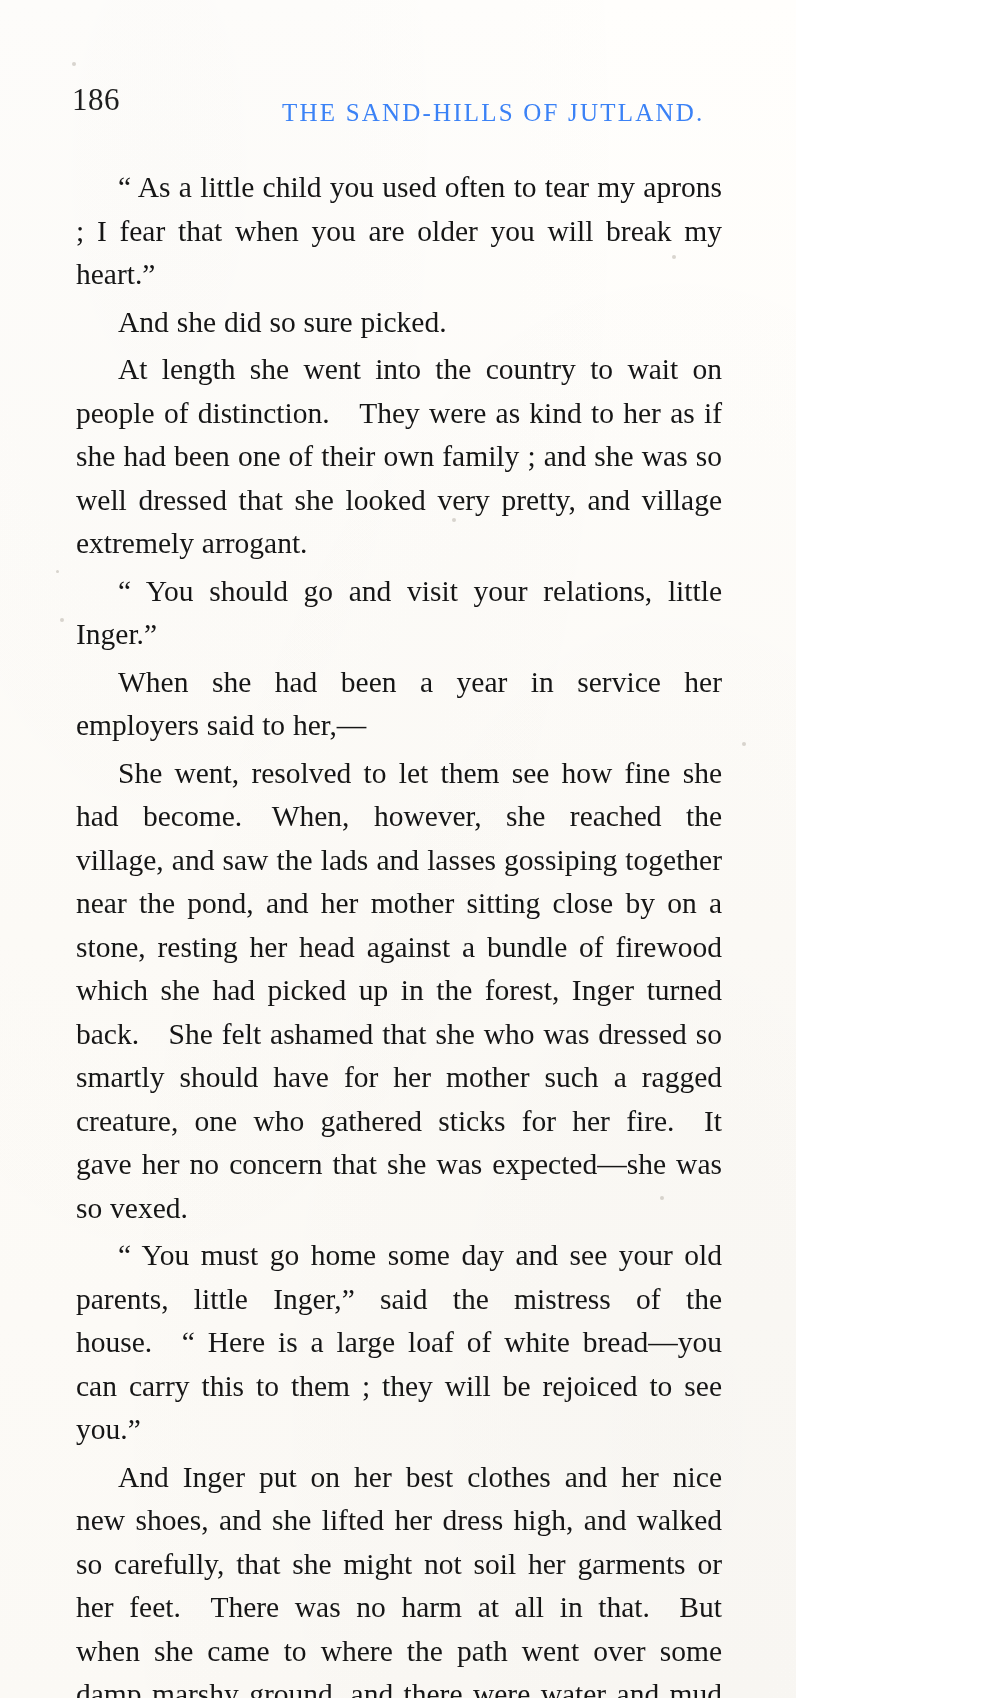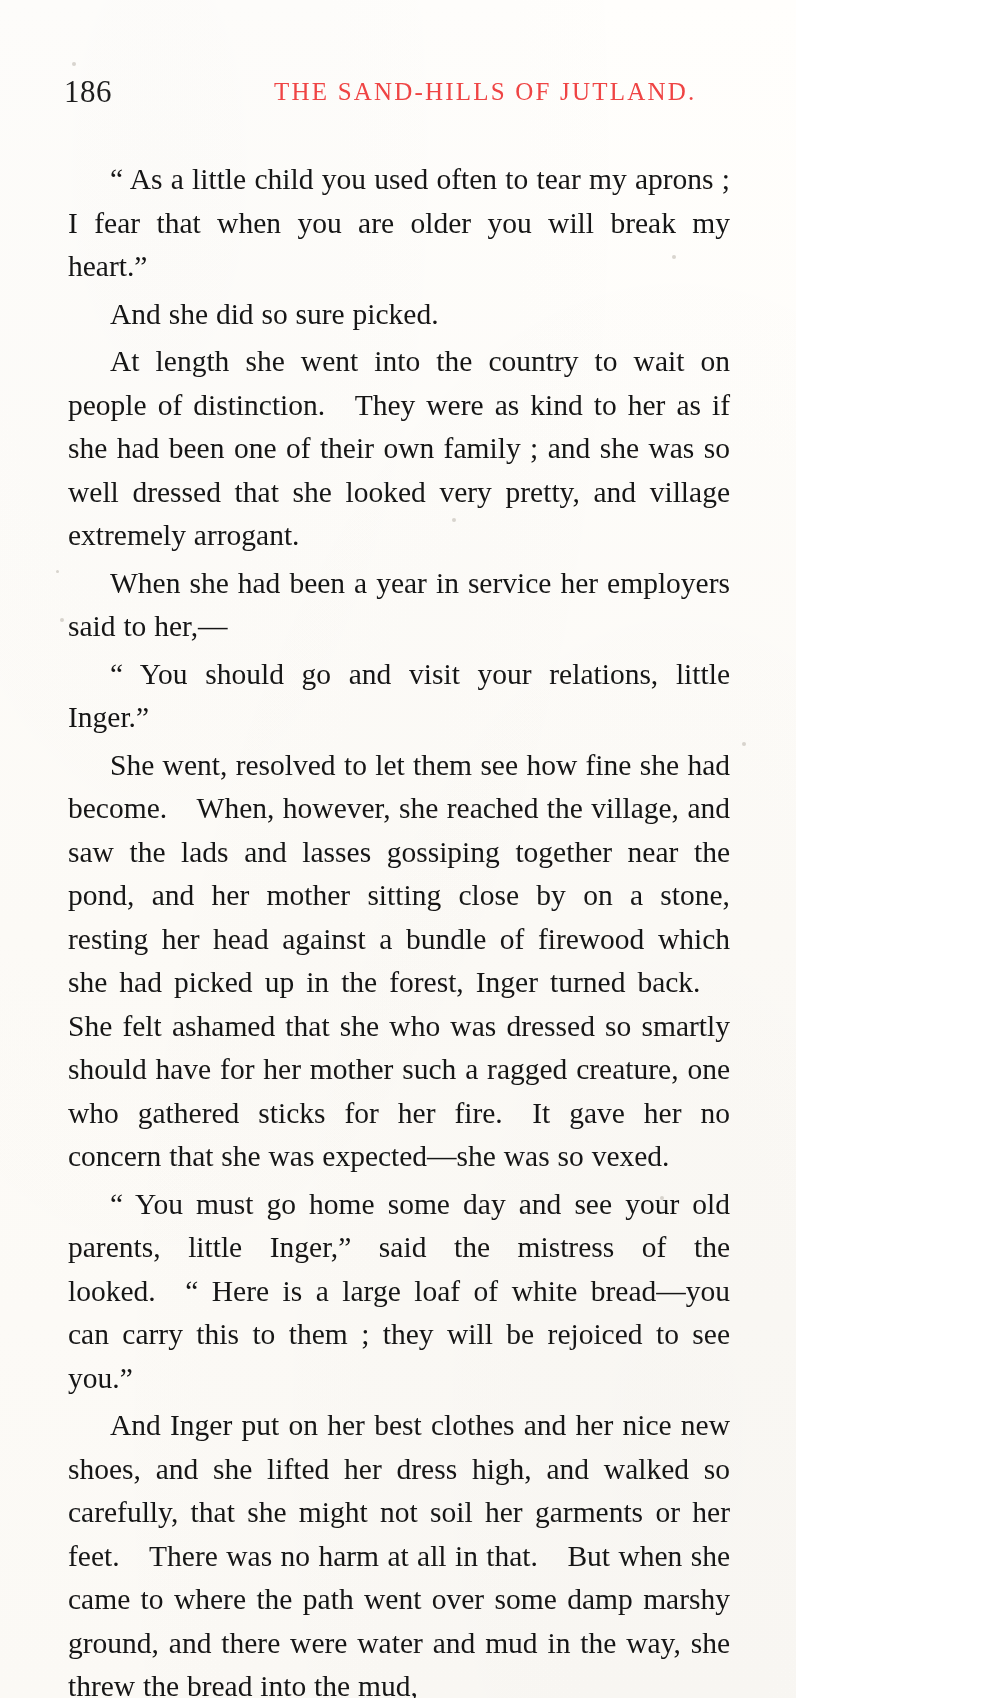--- a/index.html
+++ b/index.html
@@ -12,21 +12,21 @@
     height: 1698px;
     font-family: "Liberation Serif", serif;
     color: #1a1a1a;
     -webkit-font-smoothing: antialiased;
   }
   .page {
     position: relative;
     width: 796px;
     height: 1698px;
     box-sizing: border-box;
-    padding: 8px;
+    padding: 16px;
     background: #fdfcfa;
     overflow: hidden;
   }
   
   .paper-tint {
     position: absolute;
     inset: 0;
     background:
       radial-gradient(ellipse at 20% 10%, rgba(0,0,0,0.012), rgba(0,0,0,0) 60%),
       radial-gradient(ellipse at 85% 85%, rgba(0,0,0,0.015), rgba(0,0,0,0) 65%),
@@ -47,26 +47,26 @@
     position: absolute;
     left: 8px;
     top: 0;
     font-size: 31px;
     letter-spacing: 0.5px;
     color: #1e1e1e;
   }
   .head-title {
     position: absolute;
     left: 218px;
-    top: 4px;
+    top: 17px;
     font-size: 25px;
     letter-spacing: 2.2px;
     font-variant: small-caps;
     text-transform: uppercase;
-    color: #ef4444;
+    color: #3b82f6;
     text-align: right;
   }
   .body-text {
     margin-top: 10px;
     font-size: 29.5px;
     line-height: 43.5px;
     text-align: justify;
     text-justify: inter-word;
     color: #161616;
     padding: 0 6px 0 8px;
@@ -108,21 +108,21 @@
 
     <div class="running-head">
       <div class="folio">186</div>
       <div class="head-title">THE SAND-HILLS OF JUTLAND.</div>
     </div>
 
     <div class="body-text">
       <p>“ As a little child you used often to tear my aprons ; I fear that when you are older you will break my heart.”</p>
       <p>And she did so sure picked.</p>
       <p>At length she went into the country to wait on people of distinction. They were as kind to her as if she had been one of their own family ; and she was so well dressed that she looked very pretty, and village extremely arrogant.</p>
+      <p>“ You should go and visit your relations, little Inger.”</p>
       <p>When she had been a year in service her employers said to her,—</p>
-      <p>“ You should go and visit your relations, little Inger.”</p>
       <p>She went, resolved to let them see how fine she had become. When, however, she reached the village, and saw the lads and lasses gossiping together near the pond, and her mother sitting close by on a stone, resting her head against a bundle of firewood which she had picked up in the forest, Inger turned back. She felt ashamed that she who was dressed so smartly should have for her mother such a ragged creature, one who gathered sticks for her fire. It gave her no concern that she was expected—she was so vexed.</p>
-      <p>“ You must go home some day and see your old parents, little Inger,” said the mistress of the looked. “ Here is a large loaf of white bread—you can carry this to them ; they will be rejoiced to see you.”</p>
+      <p>“ You must go home some day and see your old parents, little Inger,” said the mistress of the house. “ Here is a large loaf of white bread—you can carry this to them ; they will be rejoiced to see you.”</p>
       <p>And Inger put on her best clothes and her nice new shoes, and she lifted her dress high, and walked so carefully, that she might not soil her garments or her feet. There was no harm at all in that. But when she came to where the path went over some damp marshy ground, and there were water and mud in the way, she threw the bread into the mud,</p>
     </div>
 
   </div>
 </div>
 
 </body></html>

